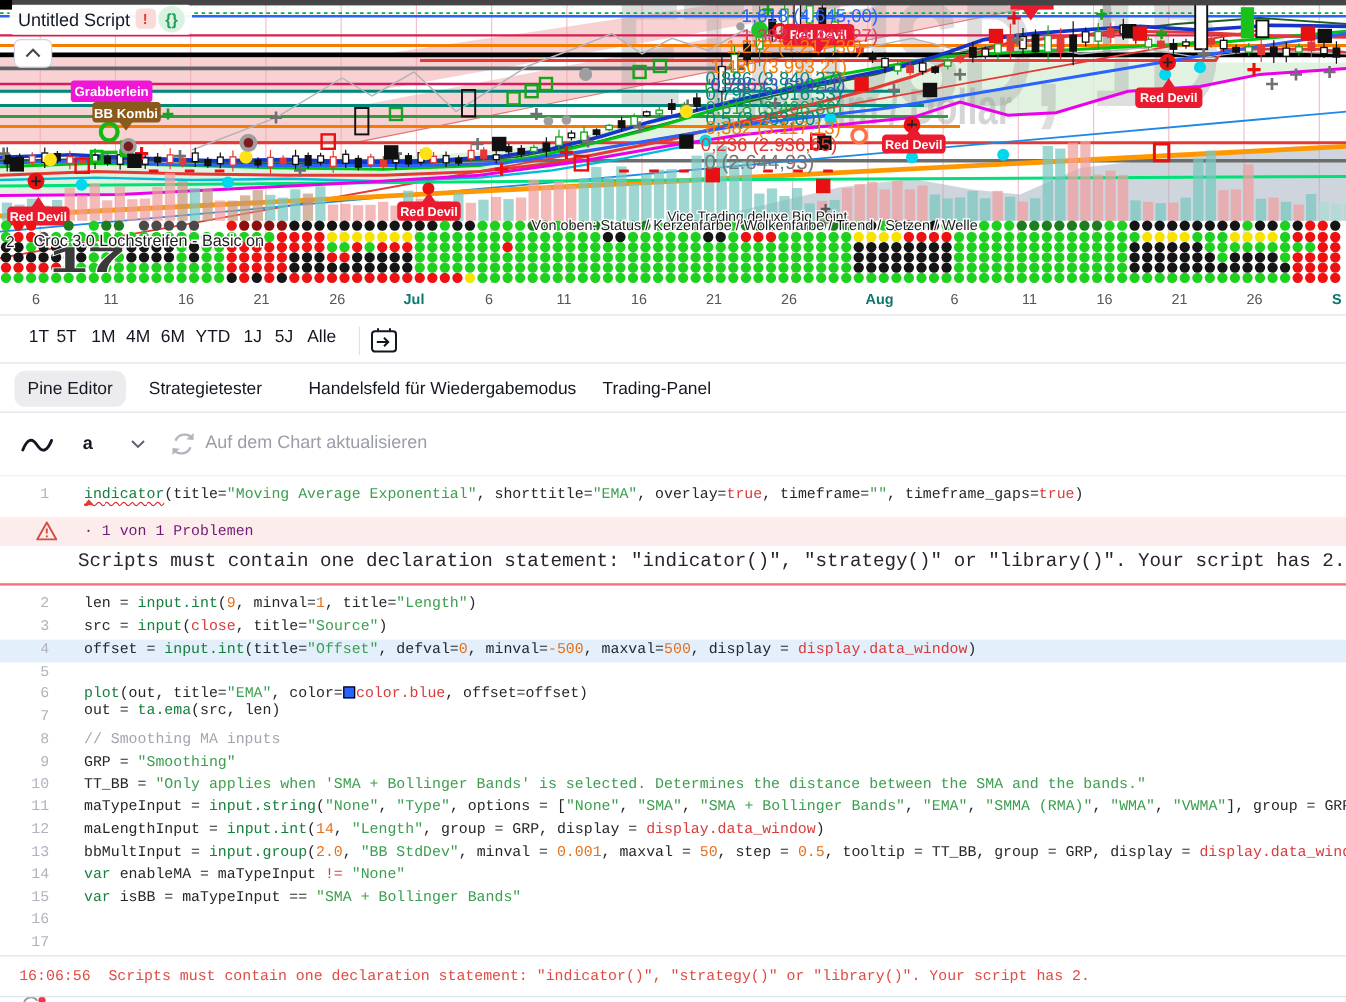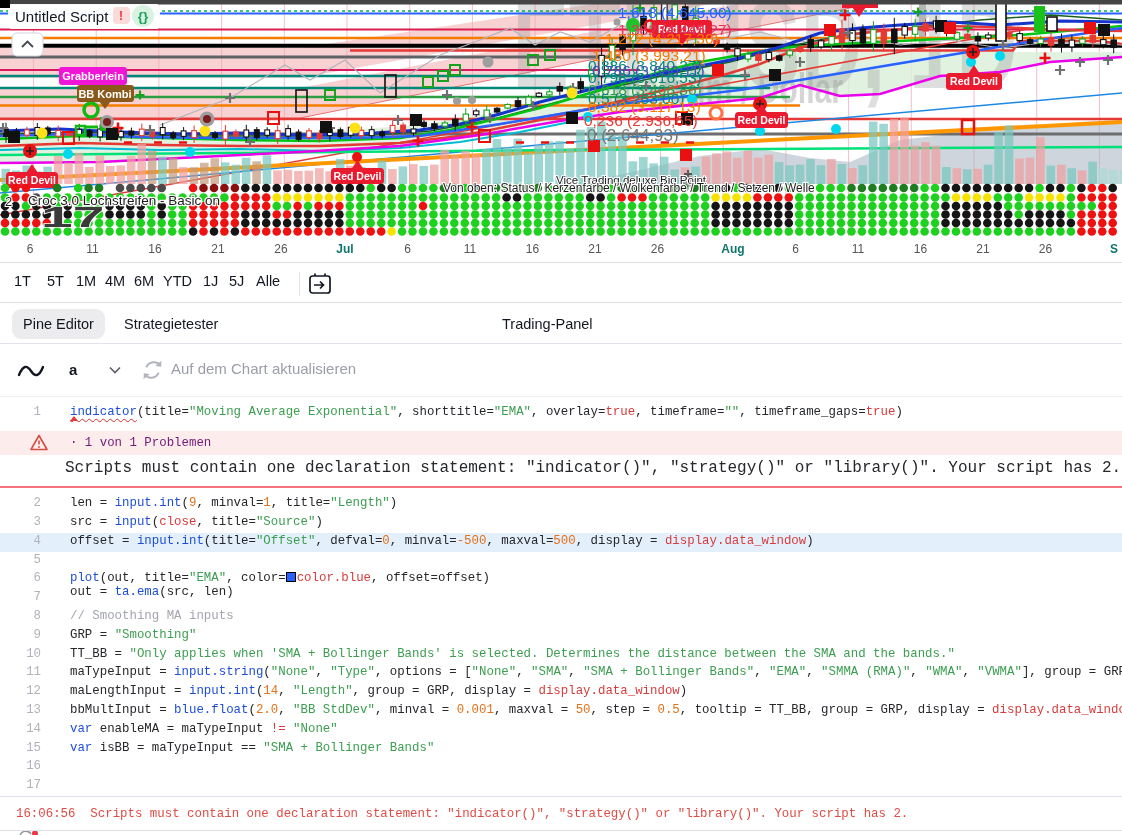--- a/index.html
+++ b/index.html
@@ -9,21 +9,21 @@
 #axis span{position:absolute;top:6px;font-size:12px;color:#555;transform:translateX(-50%)}
 #axis span.b{color:#0f766e;font-weight:bold}
 #ranges{position:absolute;left:0;top:264px;width:1122px;height:39px;border-bottom:1px solid #e0e3eb}
 #ranges span{position:absolute;top:9px;font-size:14.5px;color:#131722}
 #tabs{position:absolute;left:0;top:304px;width:1122px;height:40px;border-bottom:1px solid #e0e3eb}
 #tabs .pill{position:absolute;left:12px;top:5px;height:30px;line-height:30px;padding:0 11px;background:#ececee;border-radius:9px;font-size:14.5px;color:#131722}
 #tabs .t{position:absolute;top:5px;height:30px;line-height:30px;font-size:14.5px;color:#131722}
 #etb{position:absolute;left:0;top:345px;width:1122px;height:52px;border-bottom:1px solid #eceef2}
 .ln{position:absolute;width:41px;text-align:right;color:#b0b3bc;font-family:"Liberation Mono",monospace;font-size:12.4px;line-height:15px}
 .cl{position:absolute;left:70px;white-space:pre;font-family:"Liberation Mono",monospace;font-size:12.4px;color:#26272b;line-height:15px}
-.k{color:#1d4ed8}.s{color:#3c9e50}.n{color:#e5701a}.r{color:#d83b3b}.c{color:#a3a6af}
+.k{color:#15803d}.s{color:#3c9e50}.n{color:#e5701a}.r{color:#d83b3b}.c{color:#a3a6af}
 #banner{position:absolute;left:0;top:431px;width:1122px;height:24px;background:#fdecec}
 #errline{position:absolute;left:0;top:486px;width:1122px;height:2px;background:#f23645;opacity:0.7}
 #console{position:absolute;left:0;top:796px;width:1122px;height:39px;border-top:1px solid #e0e3eb;font-family:"Liberation Mono",monospace}
 #console .msg{position:absolute;left:16px;top:10px;font-size:12.4px;color:#e04b44;white-space:pre}
 #console .sep{position:absolute;left:0;top:32.5px;width:1122px;height:1px;background:#e0e3eb}
 </style></head>
 <body>
 <div id="chart">
     <svg width="1122" height="236" viewBox="0 0 1122 236" style="position:absolute;left:0;top:0">
 <rect width="1122" height="236" fill="#ffffff"></rect>
@@ -1211,39 +1211,40 @@
 <span style="left:657.5px">26</span>
 <span class="b" style="left:733px">Aug</span>
 <span style="left:795.5px">6</span>
 <span style="left:858px">11</span>
 <span style="left:920.5px">16</span>
 <span style="left:983px">21</span>
 <span style="left:1045.5px">26</span>
 <span class="b" style="left:1114px">S</span>
   </div>
 <div id="ranges">
-    <span style="left:14px">1T</span>
+    <span style="left:24px">1T</span>
 <span style="left:47px">5T</span>
 <span style="left:76px">1M</span>
 <span style="left:105px">4M</span>
 <span style="left:134px">6M</span>
 <span style="left:163px">YTD</span>
 <span style="left:203px">1J</span>
 <span style="left:229px">5J</span>
 <span style="left:256px">Alle</span>
 <div class="abs" style="left:299px;top:8px;width:1px;height:24px;background:#e0e3eb"></div>
 <svg class="abs" style="left:307px;top:7px" width="26" height="26" viewBox="0 0 26 26">
       <rect x="3" y="5" width="20" height="17" rx="2.5" fill="none" stroke="#131722" stroke-width="1.7"></rect>
       <path d="M8,5 V2.5 M18,5 V2.5" stroke="#131722" stroke-width="1.7"></path>
       <path d="M7,14 H16 M13,10.5 L16.5,14 L13,17.5" fill="none" stroke="#131722" stroke-width="1.7"></path>
     </svg>
   </div>
 <div id="tabs">
     <div class="pill">Pine Editor</div>
 <div class="t" style="left:124px">Strategietester</div>
+<div class="t" style="left:257px">Handelsfeld für Wiedergabemodus</div>
 <div class="t" style="left:502px">Trading-Panel</div>
   </div>
 <div id="etb">
     <svg class="abs" style="left:17px;top:14px" width="28" height="24" viewBox="0 0 28 24">
       <path d="M2,16 C6,6 10,6 14,12 C18,18 22,18 26,8" fill="none" stroke="#131722" stroke-width="2.4" stroke-linecap="round"></path>
     </svg>
 <div class="abs" style="left:69px;top:16px;font-size:15px;font-weight:bold;color:#131722">a</div>
 <svg class="abs" style="left:108px;top:20px" width="14" height="10" viewBox="0 0 14 10">
       <path d="M2,2.5 L7,7.5 L12,2.5" fill="none" stroke="#5d606b" stroke-width="1.6"></path>
     </svg>
@@ -1282,21 +1283,21 @@
 <div class="cl" style="top:608.9px"><span class="c">// Smoothing MA inputs</span></div>
 <div class="ln" style="top:627.7px">9</div>
 <div class="cl" style="top:627.7px">GRP = <span class="s">"Smoothing"</span></div>
 <div class="ln" style="top:646.5px">10</div>
 <div class="cl" style="top:646.5px">TT_BB = <span class="s">"Only applies when 'SMA + Bollinger Bands' is selected. Determines the distance between the SMA and the bands."</span></div>
 <div class="ln" style="top:665.3px">11</div>
 <div class="cl" style="top:665.3px">maTypeInput = <span class="k">input.string</span>(<span class="s">"None"</span>, <span class="s">"Type"</span>, options = [<span class="s">"None"</span>, <span class="s">"SMA"</span>, <span class="s">"SMA + Bollinger Bands"</span>, <span class="s">"EMA"</span>, <span class="s">"SMMA (RMA)"</span>, <span class="s">"WMA"</span>, <span class="s">"VWMA"</span>], group = GRP, display = display.data_window)</div>
 <div class="ln" style="top:684.1px">12</div>
 <div class="cl" style="top:684.1px">maLengthInput = <span class="k">input.int</span>(<span class="n">14</span>, <span class="s">"Length"</span>, group = GRP, display = <span class="r">display.data_window</span>)</div>
 <div class="ln" style="top:702.9px">13</div>
-<div class="cl" style="top:702.9px">bbMultInput = <span class="k">blue.float</span>(<span class="n">2.0</span>, <span class="s">"BB StdDev"</span>, minval = <span class="n">0.001</span>, maxval = <span class="n">50</span>, step = <span class="n">0.5</span>, tooltip = TT_BB, group = GRP, display = <span class="r">display.data_window</span>)</div>
+<div class="cl" style="top:702.9px">bbMultInput = <span class="k">input.group</span>(<span class="n">2.0</span>, <span class="s">"BB StdDev"</span>, minval = <span class="n">0.001</span>, maxval = <span class="n">50</span>, step = <span class="n">0.5</span>, tooltip = TT_BB, group = GRP, display = <span class="r">display.data_window</span>)</div>
 <div class="ln" style="top:721.7px">14</div>
 <div class="cl" style="top:721.7px"><span class="k">var</span> enableMA = maTypeInput <span class="r">!=</span> <span class="s">"None"</span></div>
 <div class="ln" style="top:740.5px">15</div>
 <div class="cl" style="top:740.5px"><span class="k">var</span> isBB = maTypeInput == <span class="s">"SMA + Bollinger Bands"</span></div>
 <div class="ln" style="top:759.3px">16</div>
 <div class="ln" style="top:778.1px">17</div>
 <div id="console">
     <div class="msg">16:06:56  Scripts must contain one declaration statement: "indicator()", "strategy()" or "library()". Your script has 2.</div>
 <div class="sep"></div>
 <svg class="abs" style="left:18px;top:33.5px" width="26" height="6" viewBox="0 0 26 6">

